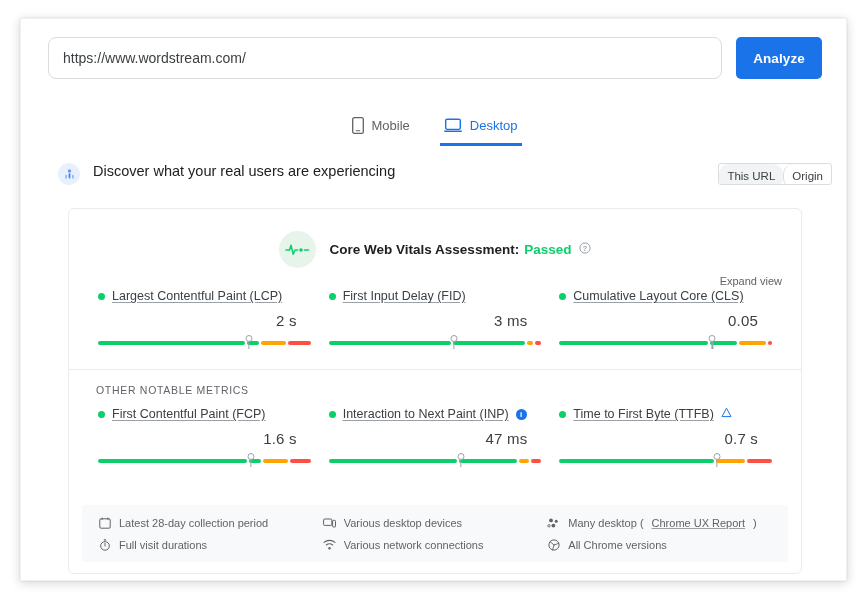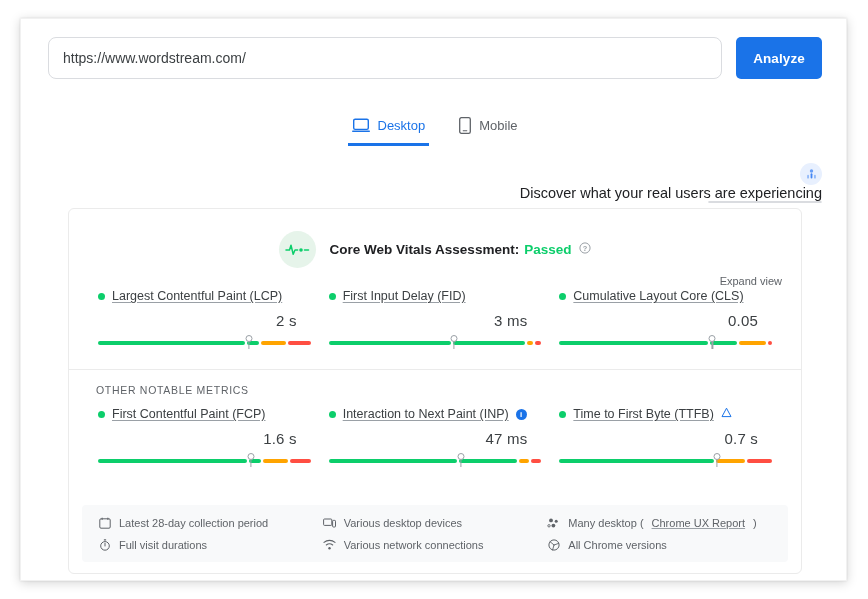--- a/index.html
+++ b/index.html
@@ -80,27 +80,26 @@
     color: #5f6368;
     font-size: 13px;
     border-bottom: 3px solid transparent;
   }
   .tab.active { color: #1a73e8; border-bottom-color: #1a73e8; }
   .tab svg { display: block; }
 
   
   .crux-head {
     position: absolute;
-    left: 27px;
+    left: 37px;
     top: 144px;
     width: 774px;
     height: 34px;
     display: flex;
-    align-items: flex-end;
-    flex-direction: column;
+    align-items: flex-start;
   }
   .crux-head-icon {
     width: 22px; height: 22px;
     border-radius: 50%;
     background: #e8f0fe;
     display: flex; align-items: center; justify-content: center;
     flex: 0 0 auto;
   }
   .crux-head-title {
     margin-left: 13px;
@@ -303,37 +302,37 @@
 <body>
 
 <div class="page-card">
 
   <div class="url-row">
     <input class="url-input" value="https://www.wordstream.com/" placeholder="Enter a web page URL" style="">
     <button class="analyze-btn">Analyze</button>
   </div>
 
   <div class="tabs">
+    <div class="tab">
+      <span>
+        <svg width="12" height="17" viewBox="0 0 12 17" fill="none">
+          <rect x="0.7" y="0.7" width="10.6" height="15.6" rx="1.6" stroke="#5f6368" stroke-width="1.3"></rect>
+          <rect x="3.6" y="13.3" width="4.8" height="0.9" rx="0.45" fill="#5f6368"></rect>
+        </svg>
+      </span>
+      <span>Mobile</span>
+    </div>
     <div class="tab active">
       <span>
         <svg width="18" height="15" viewBox="0 0 18 15" fill="none">
           <rect x="1.7" y="1.2" width="14.6" height="10.2" rx="1.4" stroke="#1a73e8" stroke-width="1.4"></rect>
           <rect x="0" y="12.6" width="18" height="1.5" rx="0.75" fill="#1a73e8"></rect>
         </svg>
       </span>
       <span>Desktop</span>
-    </div>
-    <div class="tab">
-      <span>
-        <svg width="12" height="17" viewBox="0 0 12 17" fill="none">
-          <rect x="0.7" y="0.7" width="10.6" height="15.6" rx="1.6" stroke="#5f6368" stroke-width="1.3"></rect>
-          <rect x="3.6" y="13.3" width="4.8" height="0.9" rx="0.45" fill="#5f6368"></rect>
-        </svg>
-      </span>
-      <span>Mobile</span>
     </div>
   </div>
 
   <div class="crux-head">
     <span class="crux-head-icon">
       <svg width="13" height="13" viewBox="0 0 13 13">
         <circle cx="6.5" cy="3" r="1.7" fill="#669df6"></circle>
         <rect x="5.6" y="5.3" width="1.8" height="5.2" rx="0.9" fill="#4285f4"></rect>
         <rect x="2.2" y="6.8" width="1.7" height="3.7" rx="0.85" fill="#8ab4f8"></rect>
         <rect x="9.1" y="6.8" width="1.7" height="3.7" rx="0.85" fill="#8ab4f8"></rect>

